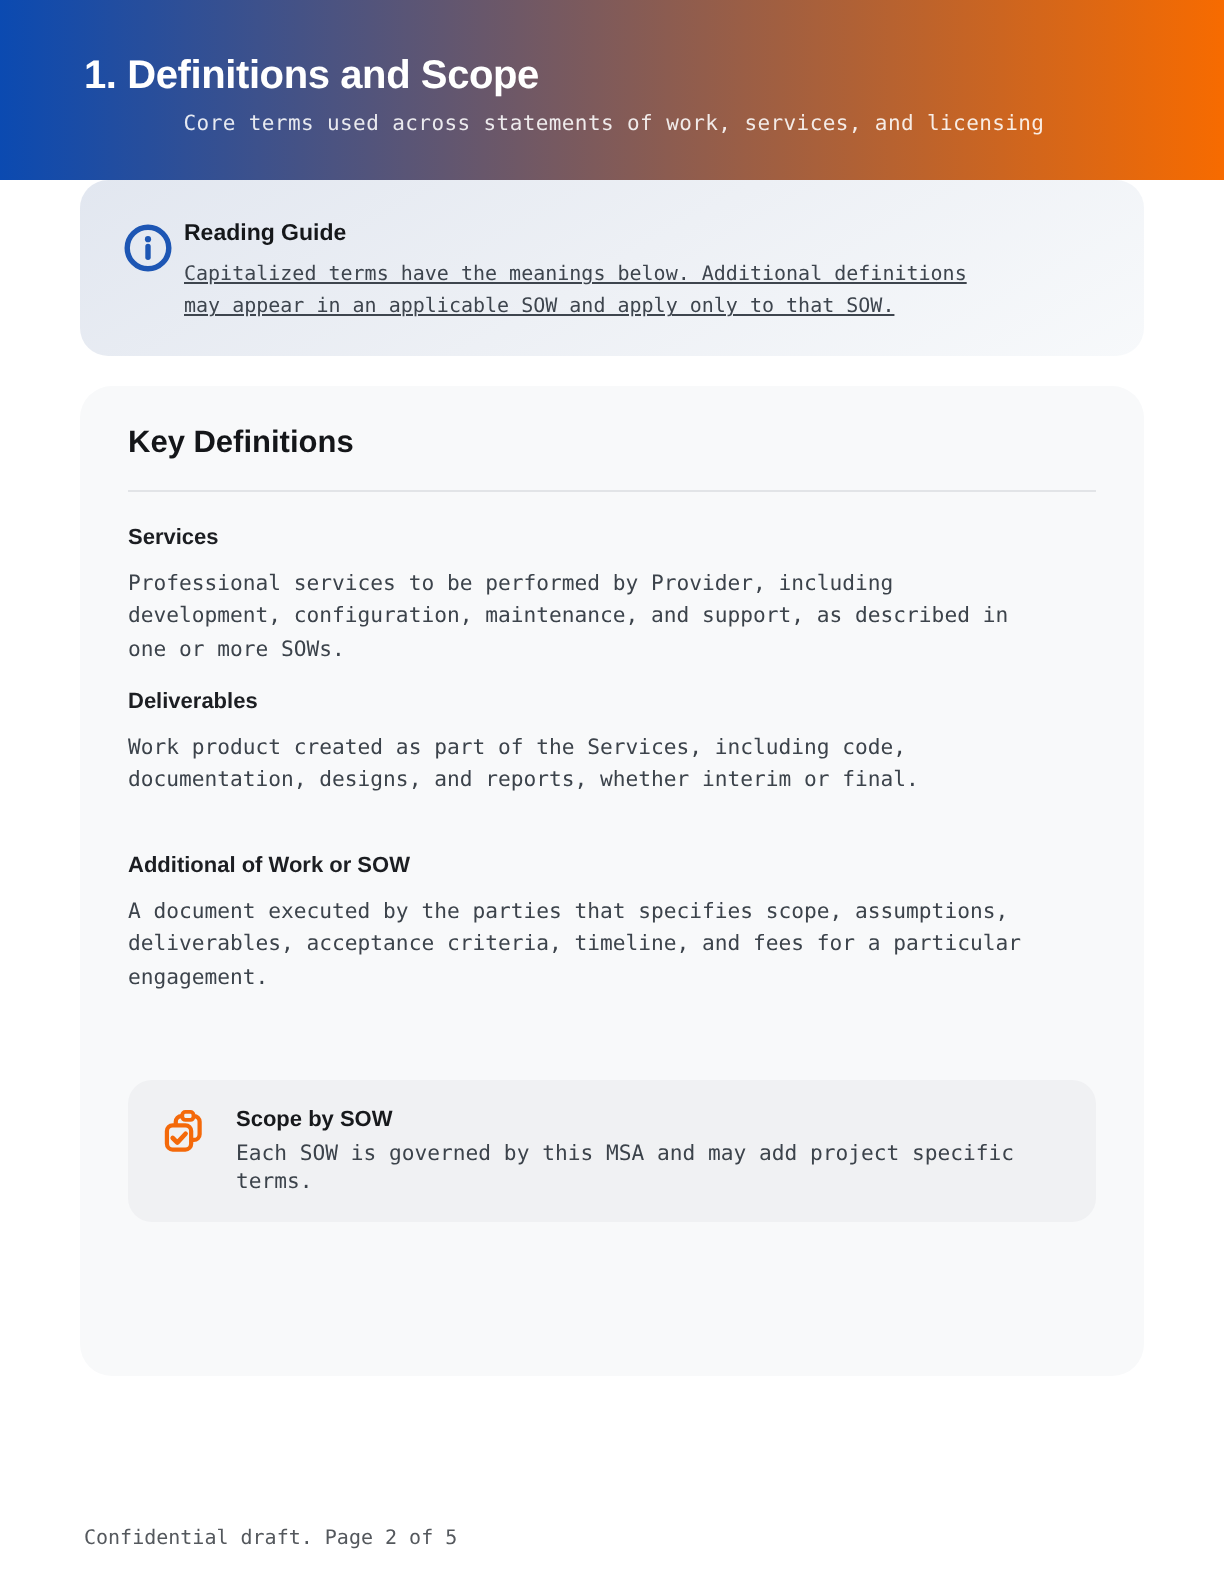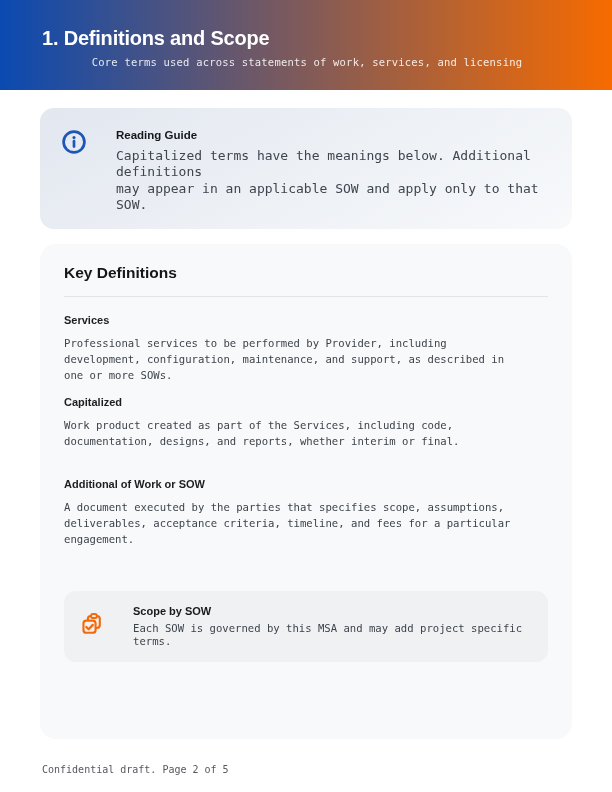--- a/index.html
+++ b/index.html
@@ -17,47 +17,47 @@
     font-size:20px; font-weight:bold; color:#ffffff; letter-spacing:-0.2px;
   }
   .header-subtitle {
     margin-top:6px; font-family:"DejaVu Sans Mono", monospace;
     font-size:10.5px; color:rgba(255,255,255,0.88); letter-spacing:0.2px;text-align:center;
   }
   
   .content { padding:0 40px; }
   
   .info-box {
-    margin-top:18px; border-radius:14px;
+    border-radius:14px;
     background:linear-gradient(150deg,#e2e7f0 0%, #edf0f5 50%, #f7f9fb 100%);
-    padding:19px 24px 15px 21px; display:flex; gap:29px; align-items:flex-start;
+    padding:19px 24px 15px 21px; display:flex; gap:5px; align-items:flex-start;
   }
   .info-icon-wrap { flex:0 0 auto; margin-top:2px; }
   .info-title { font-size:11.5px; font-weight:bold; color:#15171a; margin:2px 0 7px; }
   .info-body {
-    font-family:"DejaVu Sans Mono", monospace; font-size:13px;
-    line-height:16.4px; color:#3e454e; white-space:pre-line;
+    font-family:"DejaVu Sans Mono", monospace; font-size:10px;
+    line-height:16.4px; color:#3e454e; white-space:pre-line;text-decoration:underline;
   }
   
   .card {
     margin-top:15px; height:495px; background:#f8f9fa; border-radius:16px;
     padding:20px 24px 0;
   }
   .card-title { font-size:15.5px; font-weight:bold; color:#141619; }
   .divider { height:1px; background:#e2e4e7; margin:14px 0 15px; }
   .def-block { height:80px; }
   .def-term { font-size:11px; font-weight:bold; color:#1c1e22; margin:2px 0 9px; padding-top:2px; }
   .def-text {
     font-family:"DejaVu Sans Mono", monospace; font-size:10.6px;
     line-height:16.4px; color:#3c434b; white-space:pre-line;
   }
   
   .callout {
     margin-top:35px; background:#f0f1f3; border-radius:12px;
-    padding:13px 18px 13px 16px; display:flex; gap:28px; align-items:center;
+    padding:13px 18px 13px 16px; display:flex; gap:13px; align-items:flex-start;
   }
   .callout-icon-wrap { flex:0 0 auto; margin-top:1px; }
   .callout-title { font-size:11px; font-weight:bold; color:#17191c; margin:1px 0 5px; }
   .callout-body {
     font-family:"DejaVu Sans Mono", monospace; font-size:10.6px;
     line-height:13.8px; color:#3c434b; white-space:pre-line;
   }
   
   .footer {
     position:absolute; left:42px; top:764px;
@@ -96,21 +96,21 @@
       <div class="divider"></div>
 
       <div class="def-block">
         <div class="def-term">Services</div>
         <p class="def-text">Professional services to be performed by Provider, including
 development, configuration, maintenance, and support, as described in
 one or more SOWs.</p>
       </div>
 
       <div class="def-block">
-        <div class="def-term">Capitalized</div>
+        <div class="def-term">Deliverables</div>
         <p class="def-text">Work product created as part of the Services, including code,
 documentation, designs, and reports, whether interim or final.</p>
       </div>
 
       <div class="def-block">
         <div class="def-term">Additional of Work or SOW</div>
         <p class="def-text">A document executed by the parties that specifies scope, assumptions,
 deliverables, acceptance criteria, timeline, and fees for a particular
 engagement.</p>
       </div>

